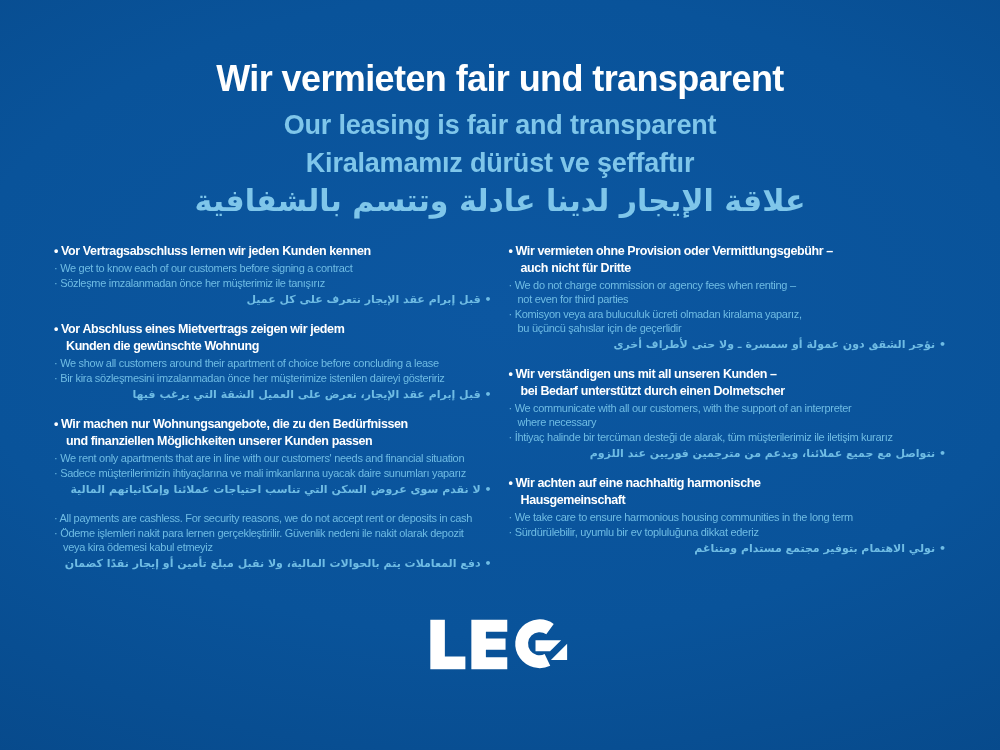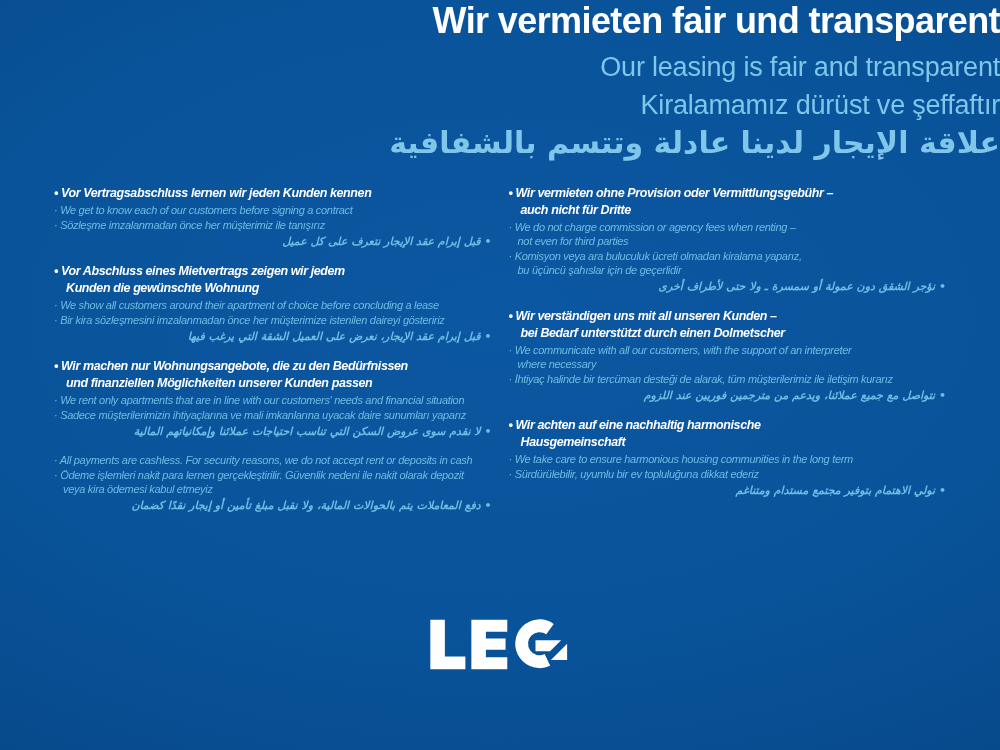--- a/index.html
+++ b/index.html
@@ -4,44 +4,43 @@
 <style>
   html,body{margin:0;padding:0;}
   .poster{
     position:relative;
     width:1000px;height:750px;
     overflow:hidden;
     font-family:"Liberation Sans", sans-serif;
     background:radial-gradient(ellipse 120% 95% at 50% 42%, #0c57a1 0%, #09539a 45%, #07498a 78%, #054379 100%);
   }
   
-  .header{text-align:right;}
+  .header{padding-top:58px;text-align:center;}
   .title-de{
     margin:0 0 9px 0;
     font-size:36px;font-weight:700;letter-spacing:-0.6px;
     color:#ffffff;line-height:42px;
   }
   .title-en,.title-tr{
     margin:0 0 5px 0;
-    font-size:27px;font-weight:400;letter-spacing:-0.2px;
+    font-size:27px;font-weight:700;letter-spacing:-0.2px;
     color:#7fc6ea;line-height:33px;
   }
   .title-ar{
     margin:2px 0 0 0;
     direction:rtl;
     font-family:"DejaVu Sans", sans-serif;
     font-size:30px;font-weight:700;
     color:#7fc6ea;line-height:31px;
   }
   
   .columns{
     display:flex;gap:17px;
     width:892px;margin:27px auto 0 auto;
     align-items:flex-start;
-    font-style:italic;
   }
   .col{flex:1 1 0;min-width:0;}
   .group{margin-bottom:14px;}
   .line{white-space:pre-line;}
   .line-de{
     color:#ffffff;font-weight:700;
     font-size:12.5px;letter-spacing:-0.4px;line-height:17px;
     padding-left:12px;text-indent:-12px;
   }
   .line-de::before{content:"•  ";}

